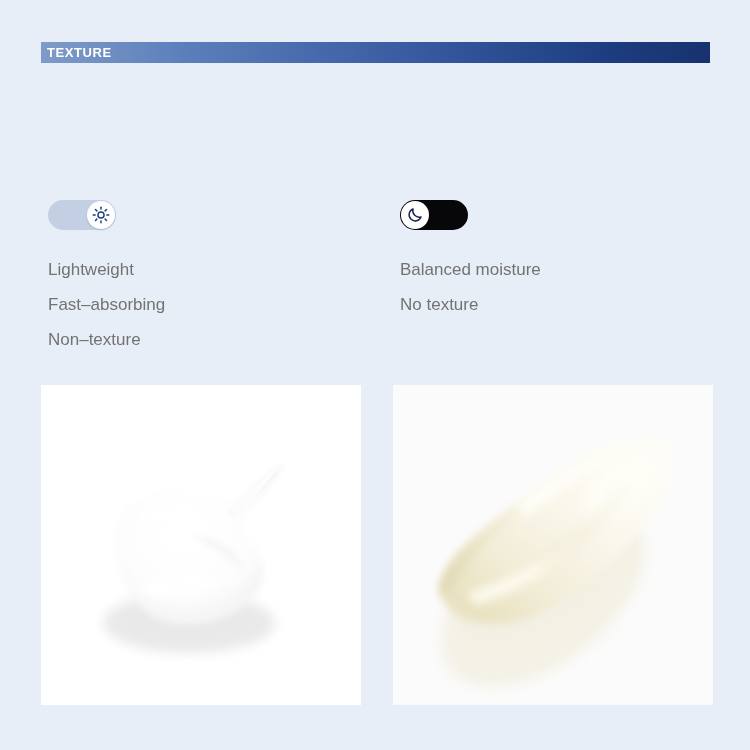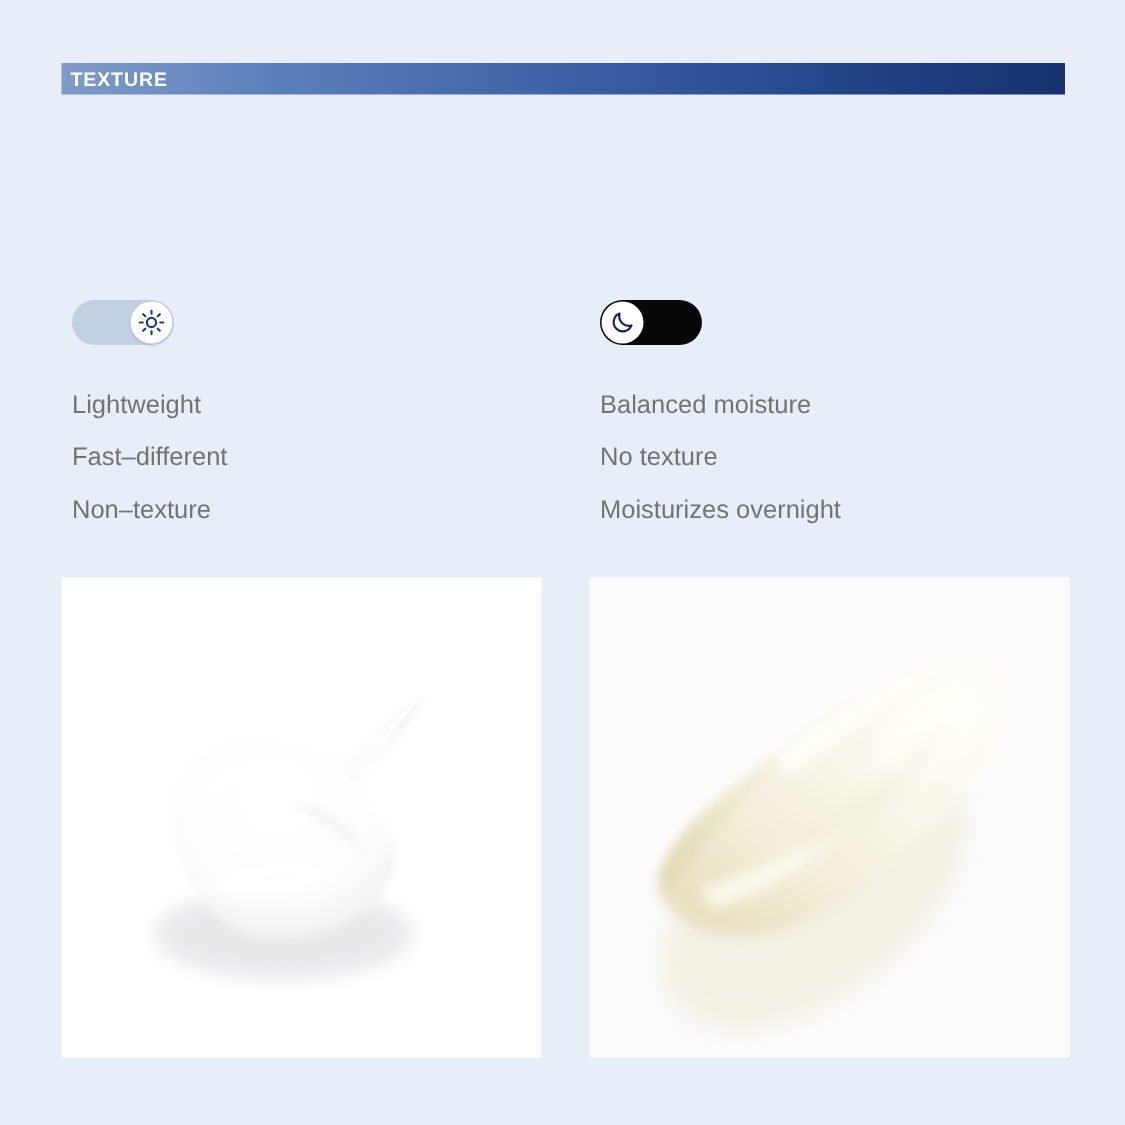--- a/index.html
+++ b/index.html
@@ -146,37 +146,36 @@
             <line x1="19.8" y1="12" x2="22.4" y2="12"></line>
             <line x1="4.6" y1="4.6" x2="6.5" y2="6.5"></line>
             <line x1="17.5" y1="17.5" x2="19.4" y2="19.4"></line>
             <line x1="4.6" y1="19.4" x2="6.5" y2="17.5"></line>
             <line x1="17.5" y1="6.5" x2="19.4" y2="4.6"></line>
           </svg>
         </span>
       </div>
       <ul class="feature-list">
         <li class="feature-item">Lightweight</li>
-        <li class="feature-item">Fast–different</li>
+        <li class="feature-item">Fast–absorbing</li>
         <li class="feature-item">Non–texture</li>
       </ul>
     </div>
 
     <div class="column right">
       <div class="toggle night">
         <span class="knob">
           <svg class="icon" width="18" height="18" viewBox="0 0 24 24" fill="none" stroke="#16224a" stroke-width="1.9" stroke-linejoin="round" stroke-linecap="round">
             <path d="M20 14.6A8.6 8.6 0 0 1 9.4 4a8.2 8.2 0 1 0 10.6 10.6z"></path>
           </svg>
         </span>
       </div>
       <ul class="feature-list">
         <li class="feature-item">Balanced moisture</li>
         <li class="feature-item">No texture</li>
-        <li class="feature-item">Moisturizes overnight</li>
       </ul>
     </div>
   </div>
 
   <div class="panel left">
     <svg class="swatch-svg" viewBox="0 0 320 320">
       <defs>
         <radialGradient id="whiteBody" cx="42%" cy="42%" r="68%">
           <stop offset="0%" stop-color="#ffffff"></stop>
           <stop offset="58%" stop-color="#fdfdfd"></stop>

